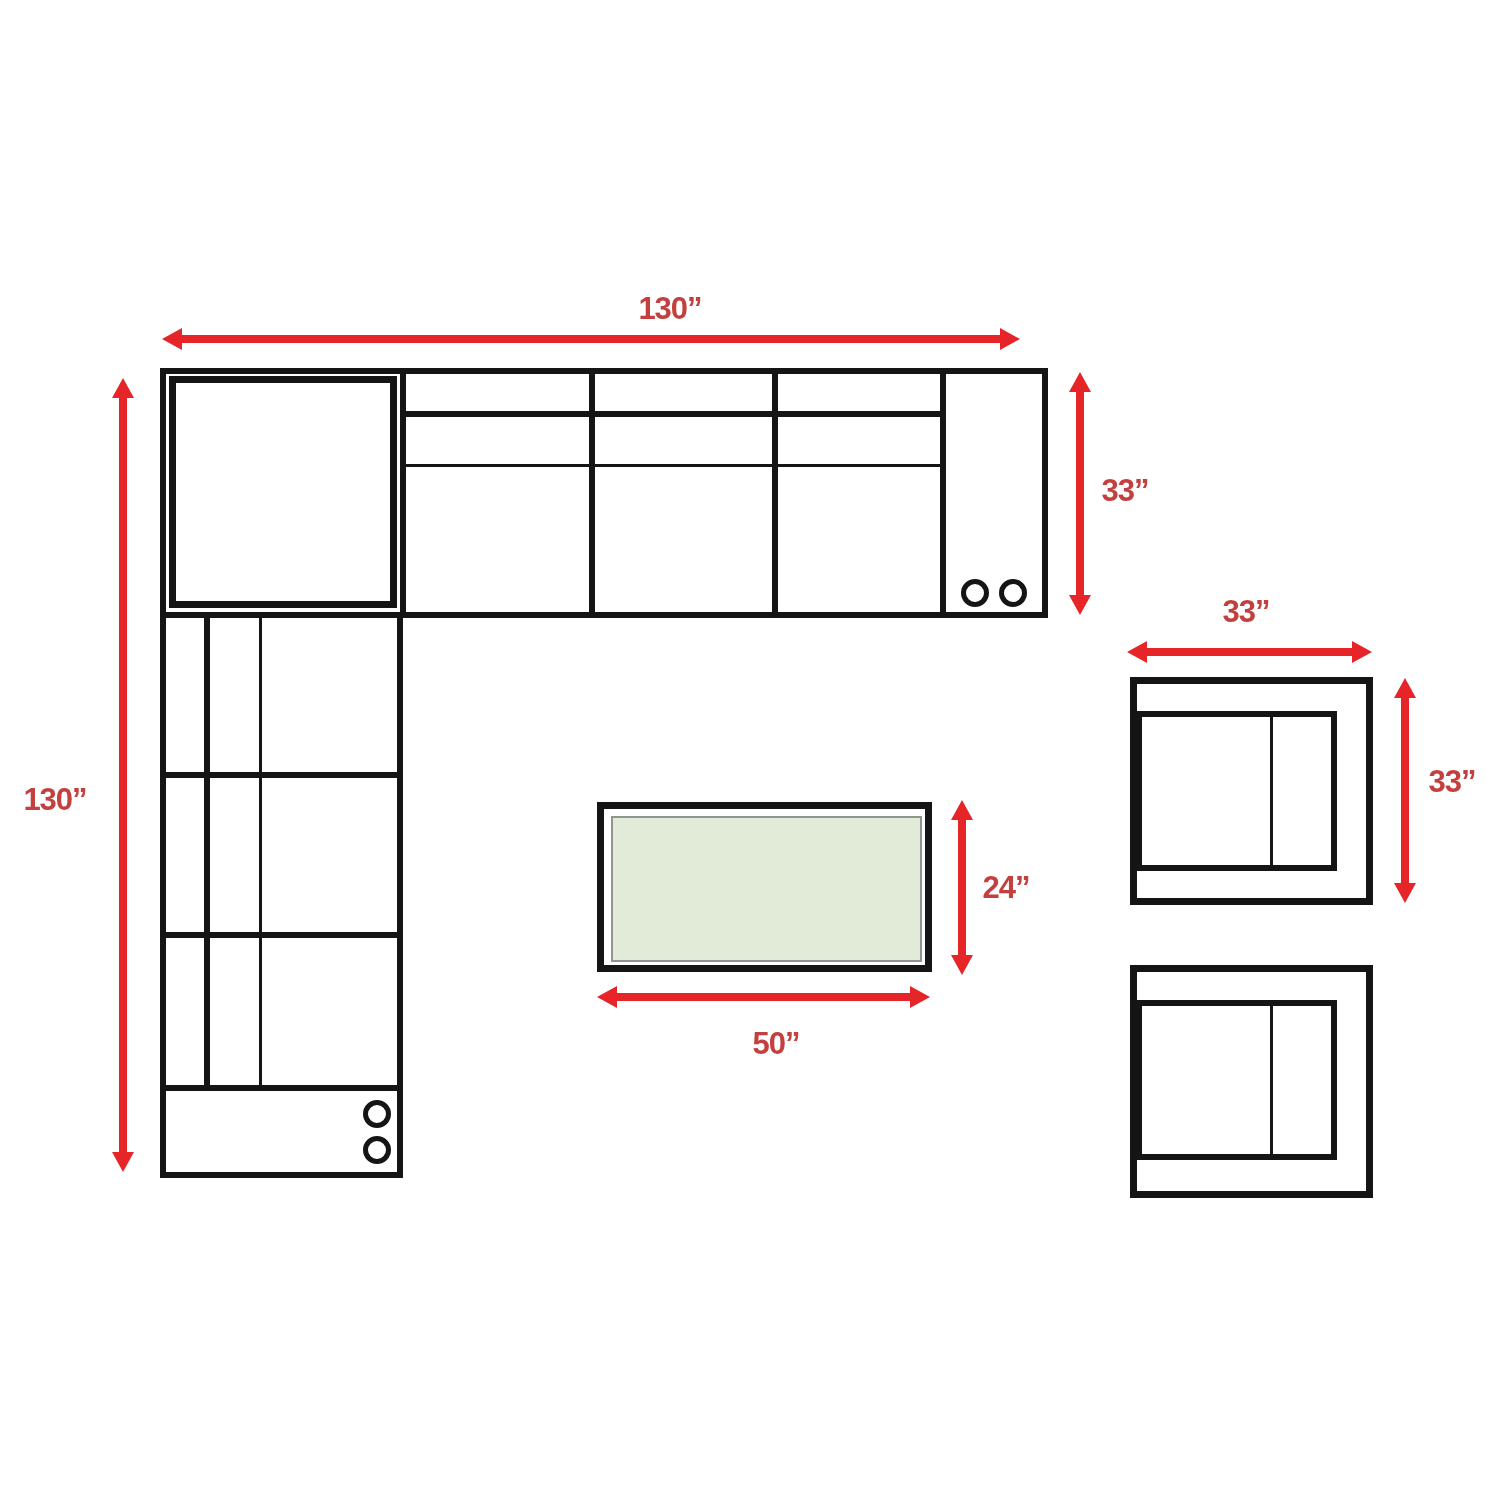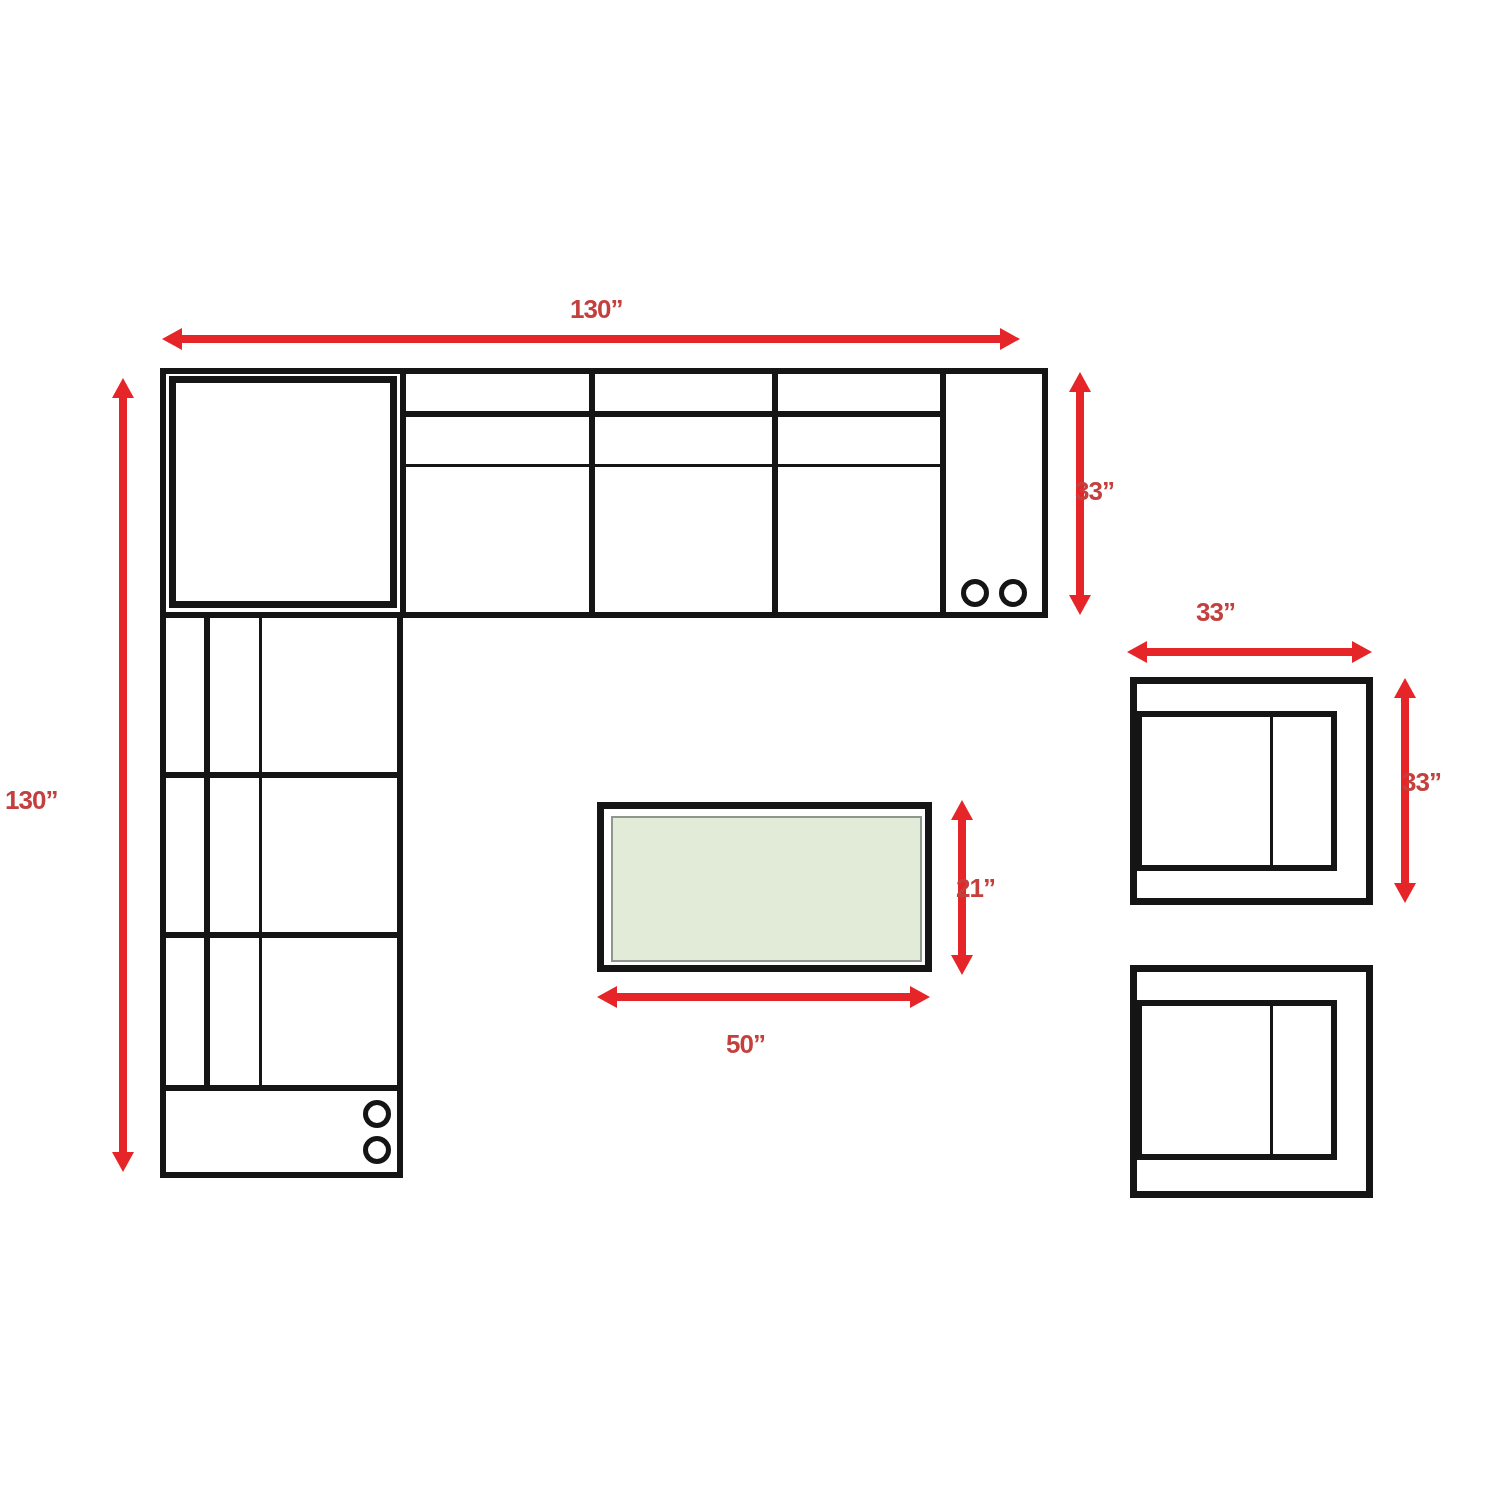--- a/index.html
+++ b/index.html
@@ -43,22 +43,22 @@
   .arrow-h::after{right:0;border-left:20px solid var(--arrow);}
   .arrow-v{width:22px;}
   .arrow-v .shaft{top:16px;bottom:16px;left:7px;width:8px;}
   .arrow-v::before,.arrow-v::after{
     content:"";position:absolute;left:0;width:0;height:0;
     border-left:11px solid transparent;border-right:11px solid transparent;
   }
   .arrow-v::before{top:0;border-bottom:20px solid var(--arrow);}
   .arrow-v::after{bottom:0;border-top:20px solid var(--arrow);}
   .dim-label{
-    position:absolute;width:100px;
-    font-size:26px;line-height:36px;font-weight:600;color:var(--label);
+    position:absolute;width:100px;text-align:center;
+    font-size:31px;line-height:36px;font-weight:600;color:var(--label);
     letter-spacing:-1px;
   }
 </style>
 </head>
 <body>
 
 <div id="stage">
 
   <div class="outline" style="left:160px;top:368px;width:888px;height:250px;"></div>
 
@@ -119,20 +119,20 @@
   <div class="dim-label" style="left:1196px;top:594px;">33”</div>
 
   <div class="arrow arrow-v" style="left:1394px;top:678px;height:225px;">
       <span class="shaft"></span>
     </div>
   <div class="dim-label" style="left:1402px;top:764px;">33”</div>
 
   <div class="arrow arrow-v" style="left:951px;top:800px;height:175px;">
       <span class="shaft"></span>
     </div>
-  <div class="dim-label" style="left:956px;top:870px;">21”</div>
+  <div class="dim-label" style="left:956px;top:870px;">24”</div>
 
   <div class="arrow arrow-h" style="left:597px;top:986px;width:333px;">
       <span class="shaft"></span>
     </div>
   <div class="dim-label" style="left:726px;top:1026px;">50”</div>
 
 </div>
 
 </body></html>

